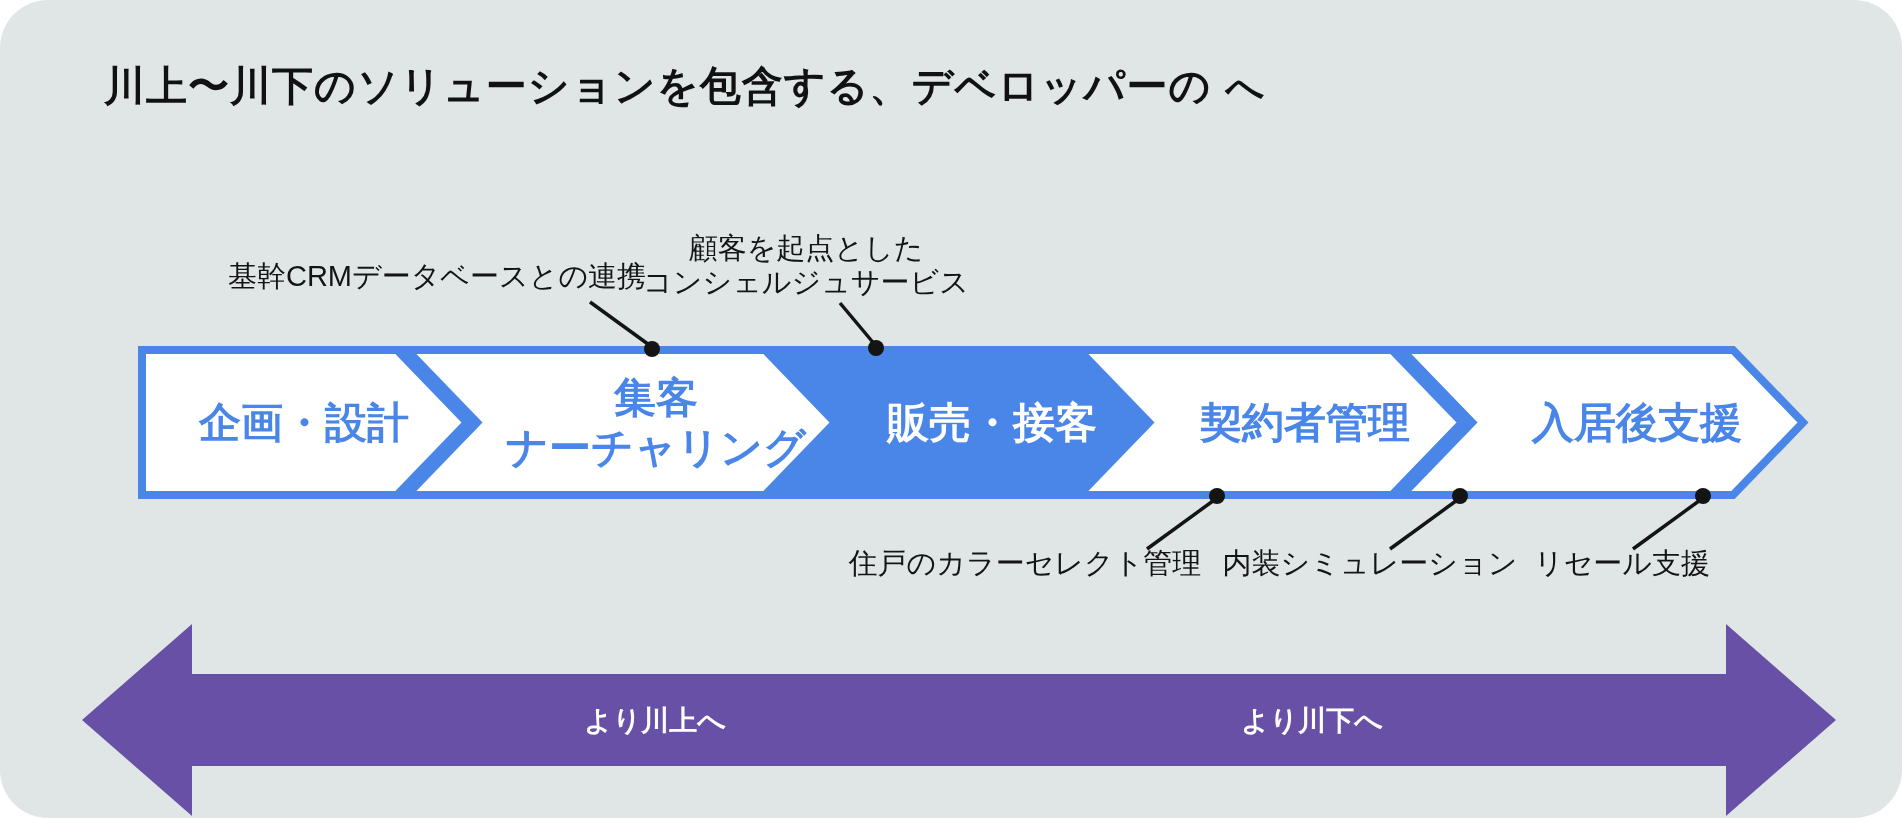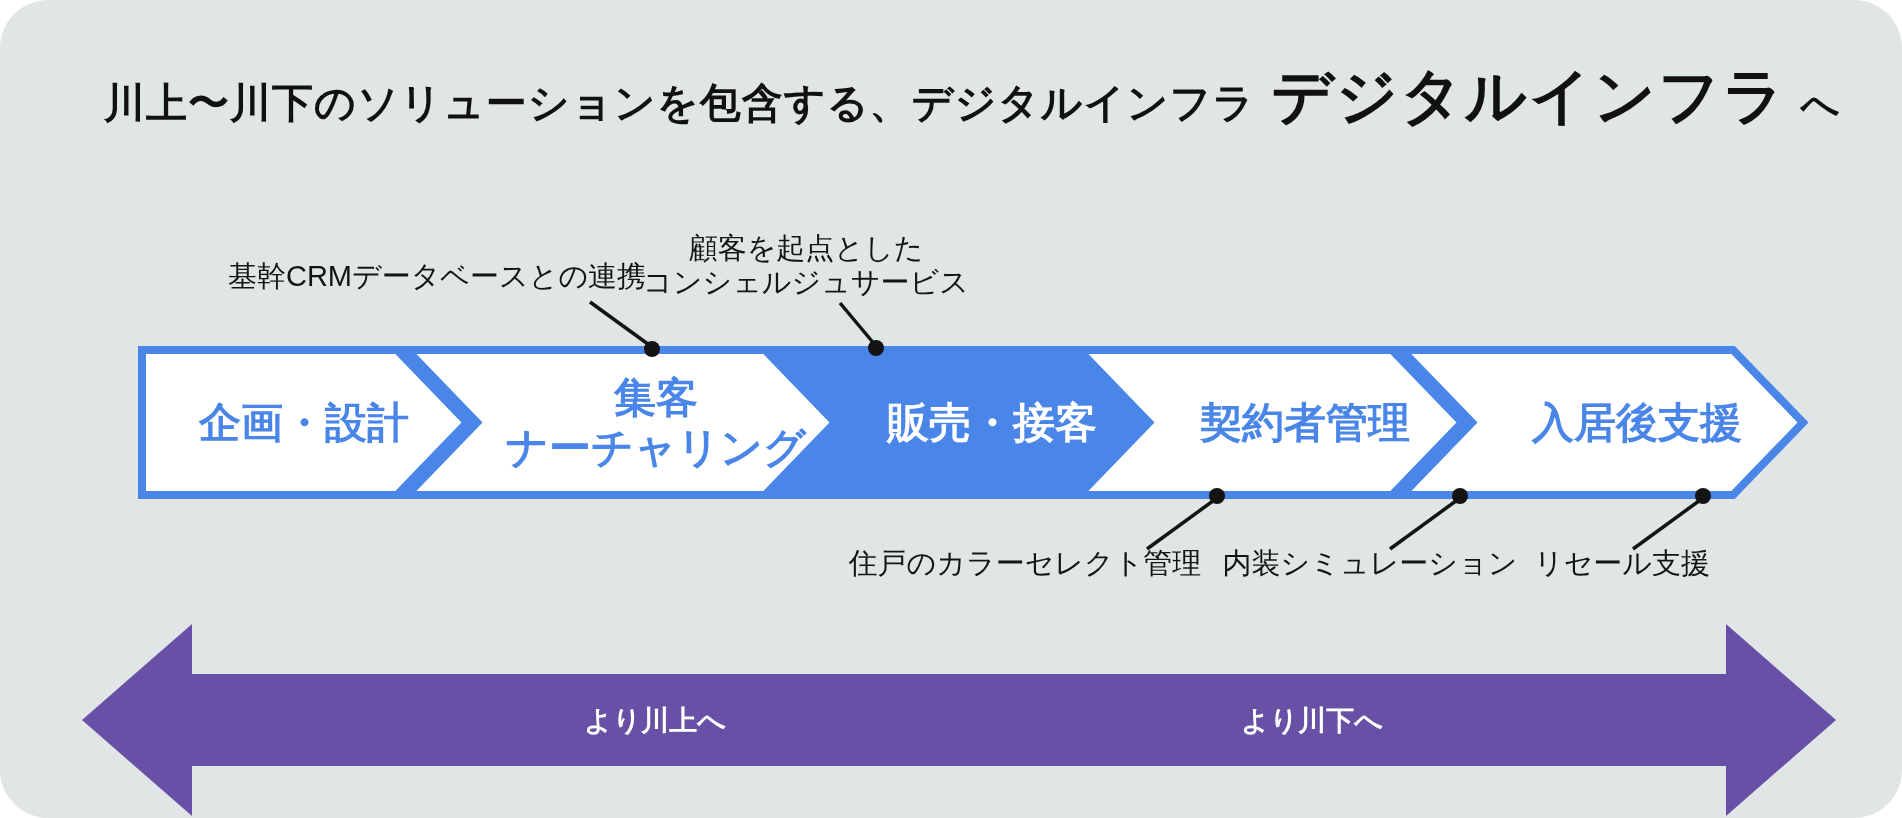--- a/index.html
+++ b/index.html
@@ -52,22 +52,21 @@
   .leader-dot { fill: #141414; }
   .big-arrow { fill: #6750A5; }
   .arrow-label { font-size: 28px; font-weight: 700; fill: #ffffff; text-anchor: middle; }
 </style>
 </head>
 <body>
 
 <div class="canvas">
 
   <div class="title">
-    <span class="t-regular">川上〜川下のソリューションを包含する、デジタルインフラ</span>
-    <span class="t-big">デジタルインフラ</span>
+    <span class="t-regular">川上〜川下のソリューションを包含する、デベロッパーの</span>
     <span class="t-small">へ</span>
   </div>
 
   <svg width="1902" height="818" viewBox="0 0 1902 818">
 
     <polygon class="big-arrow" points="82,720 192,624 192,674 1726,674 1726,624 1836,720 1726,816 1726,766 192,766 192,816"></polygon>
     <text class="arrow-label" x="655" y="730">より川上へ</text>
     <text class="arrow-label" x="1312" y="730">より川下へ</text>
 
     <polygon class="stage-shape" points="142,350 397,350 467,422.5 397,495 142,495"></polygon>

